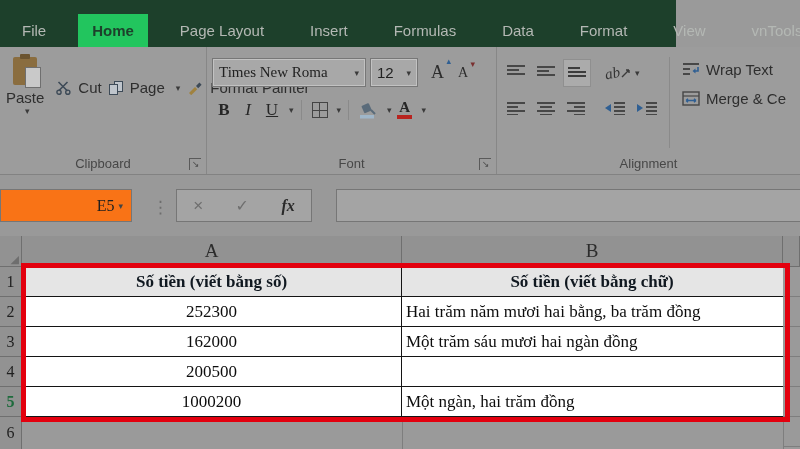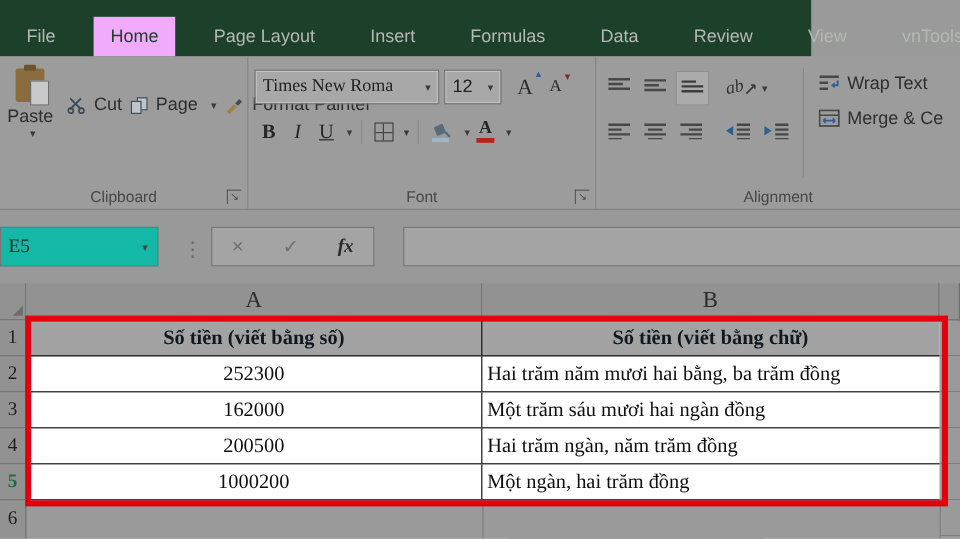--- a/index.html
+++ b/index.html
@@ -4,21 +4,21 @@
 <style>
   * { margin:0; padding:0; box-sizing:border-box; }
   html,body { width:800px; height:449px; overflow:hidden; }
   .app { position:relative; width:800px; height:449px; background:#9a9a9a;
          font-family:"Liberation Sans", sans-serif; overflow:hidden; }
 
   
   .tabbar { position:absolute; left:0; top:0; width:676px; height:47px;
             background:#1d402b; display:flex; align-items:flex-end; gap:18px; padding-left:8px; }
   .tab { color:#b4b8b4; font-size:15px; padding:8px 14px; white-space:nowrap; }
-  .tab.selected { background:#f0abfc; color:#1d402b; font-weight:normal; }
+  .tab.selected { background:#22c55e; color:#1d402b; font-weight:bold; }
 
   
   .ribbon { position:absolute; left:0; top:47px; width:800px; height:128px;
             background:#9c9c9c; border-bottom:1px solid #828282; display:flex; }
   .group { position:relative; height:100%; border-right:1px solid #878787; padding:6px 4px 22px 6px; }
   .group-label { position:absolute; bottom:3px; left:0; right:0; text-align:center;
                  font-size:13px; color:#474747; }
   .launcher { position:absolute; bottom:4px; right:5px; width:12px; height:12px;
               border-left:1px solid #5a5a5a; border-top:1px solid #5a5a5a;
               font-size:9px; line-height:11px; text-align:center; color:#4c4c4c; }
@@ -72,22 +72,22 @@
   .al-ic.sel { background:#ababab; border:1px solid #8f8f8f; }
   .orient { display:flex; align-items:center; margin-left:10px; }
   .orient .ab { font-family:"Liberation Serif", serif; font-style:italic; font-size:15px;
                 color:#333; transform:rotate(-12deg); }
   .orient .pen { color:#3a3a3a; font-size:11px; margin-left:1px; }
   .al-right { display:flex; flex-direction:column; gap:12px; padding-top:8px; margin-left:4px; }
   .al-right .rrow { gap:6px; }
 
   
   .frow { position:absolute; left:0; top:175px; width:800px; height:61px; background:#999; }
-  .namebox { position:absolute; left:0; top:14px; width:132px; height:33px; background:#14b8a6;
-             border:1px solid #767676; display:flex; align-items:center; }
+  .namebox { position:absolute; left:0; top:14px; width:132px; height:33px; background:#f97316;
+             border:1px solid #767676; display:flex; align-items:center;text-align:right; }
   .namebox .val { flex:1; font-family:"Liberation Serif", serif; font-size:16px; color:#1f1f1f; padding-left:6px; }
   .namebox .dd { margin-right:8px; color:#444; }
   .fdots { position:absolute; left:152px; top:22px; color:#6d6d6d; font-size:17px; }
   .fxbox { position:absolute; left:176px; top:14px; width:136px; height:33px; background:#a4a4a4;
            border:1px solid #767676; display:flex; align-items:center; justify-content:space-around; }
   .fxbox .x { color:#6e6e6e; font-size:17px; }
   .fxbox .ck { color:#6e6e6e; font-size:16px; }
   .fxbox .fx { font-family:"Liberation Serif", serif; font-style:italic; font-weight:bold;
                font-size:16px; color:#2a2a2a; }
   .fbar { position:absolute; left:336px; top:14px; width:470px; height:33px; background:#a4a4a4;
@@ -107,41 +107,41 @@
   .rh { position:absolute; left:0; width:22px; height:30px; background:#929292;
         border-right:1px solid #6f6f6f; border-bottom:1px solid #6f6f6f;
         display:flex; align-items:center; justify-content:center; font-size:16px; color:#1f1f1f; }
   .rh.active { color:#1e6b3c; font-weight:bold; }
   .cells { position:absolute; left:22px; top:31px; width:761px; height:150px; background:#fff; }
   .trow { display:flex; height:30px; border-bottom:1px solid #141414; }
   .trow .ca { width:380px; border-right:1px solid #141414; display:flex; align-items:center;
               justify-content:center; font-size:17px; color:#0d0d0d; overflow:hidden; }
   .trow .cb { width:380px; display:flex; align-items:center; padding-left:4px;
               font-size:17px; color:#0d0d0d; white-space:nowrap; overflow:hidden; }
-  .trow.hdr { background:#a3a3a3; }
+  .trow.hdr { background:#e5e5e5; }
   .trow.hdr .ca, .trow.hdr .cb { font-weight:bold; justify-content:center; padding-left:0; color:#101820; }
   .sliverlines { position:absolute; left:783px; top:31px; width:17px; height:182px;
                  background:repeating-linear-gradient(to bottom, transparent 0 29px, #7e7e7e 29px 30px); }
   .belowlines { position:absolute; top:181px; height:32px; width:1px; background:#7e7e7e; }
   .redframe { position:absolute; left:21px; top:27px; width:769px; height:159px;
               border:5px solid #e3000e; pointer-events:none; }
 </style>
 </head>
 <body>
 
 <div class="app">
 
   <div class="tabbar">
     <div class="tab">File</div>
     <div class="tab selected">Home</div>
     <div class="tab">Page Layout</div>
     <div class="tab">Insert</div>
     <div class="tab">Formulas</div>
     <div class="tab">Data</div>
-    <div class="tab">Review</div>
+    <div class="tab">Format</div>
     <div class="tab">View</div>
     <div class="tab">vnTools</div>
   </div>
 
   <div class="ribbon">
 
     <div class="group" style="width:207px;">
       <div class="clip-wrap">
         <div class="paste-btn">
           <span class="pasteboard"></span>
@@ -385,21 +385,20 @@
       <div class="trow">
         <div class="ca">252300</div>
         <div class="cb">Hai trăm năm mươi hai bằng, ba trăm đồng</div>
       </div>
       <div class="trow">
         <div class="ca">162000</div>
         <div class="cb">Một trăm sáu mươi hai ngàn đồng</div>
       </div>
       <div class="trow">
         <div class="ca">200500</div>
-        <div class="cb">Hai trăm ngàn, năm trăm đồng</div>
       </div>
       <div class="trow">
         <div class="ca">1000200</div>
         <div class="cb">Một ngàn, hai trăm đồng</div>
       </div>
     </div>
 
     <div class="sliverlines"></div>
     <div class="belowlines" style="left:402px;"></div>
     <div class="belowlines" style="left:783px;"></div>

